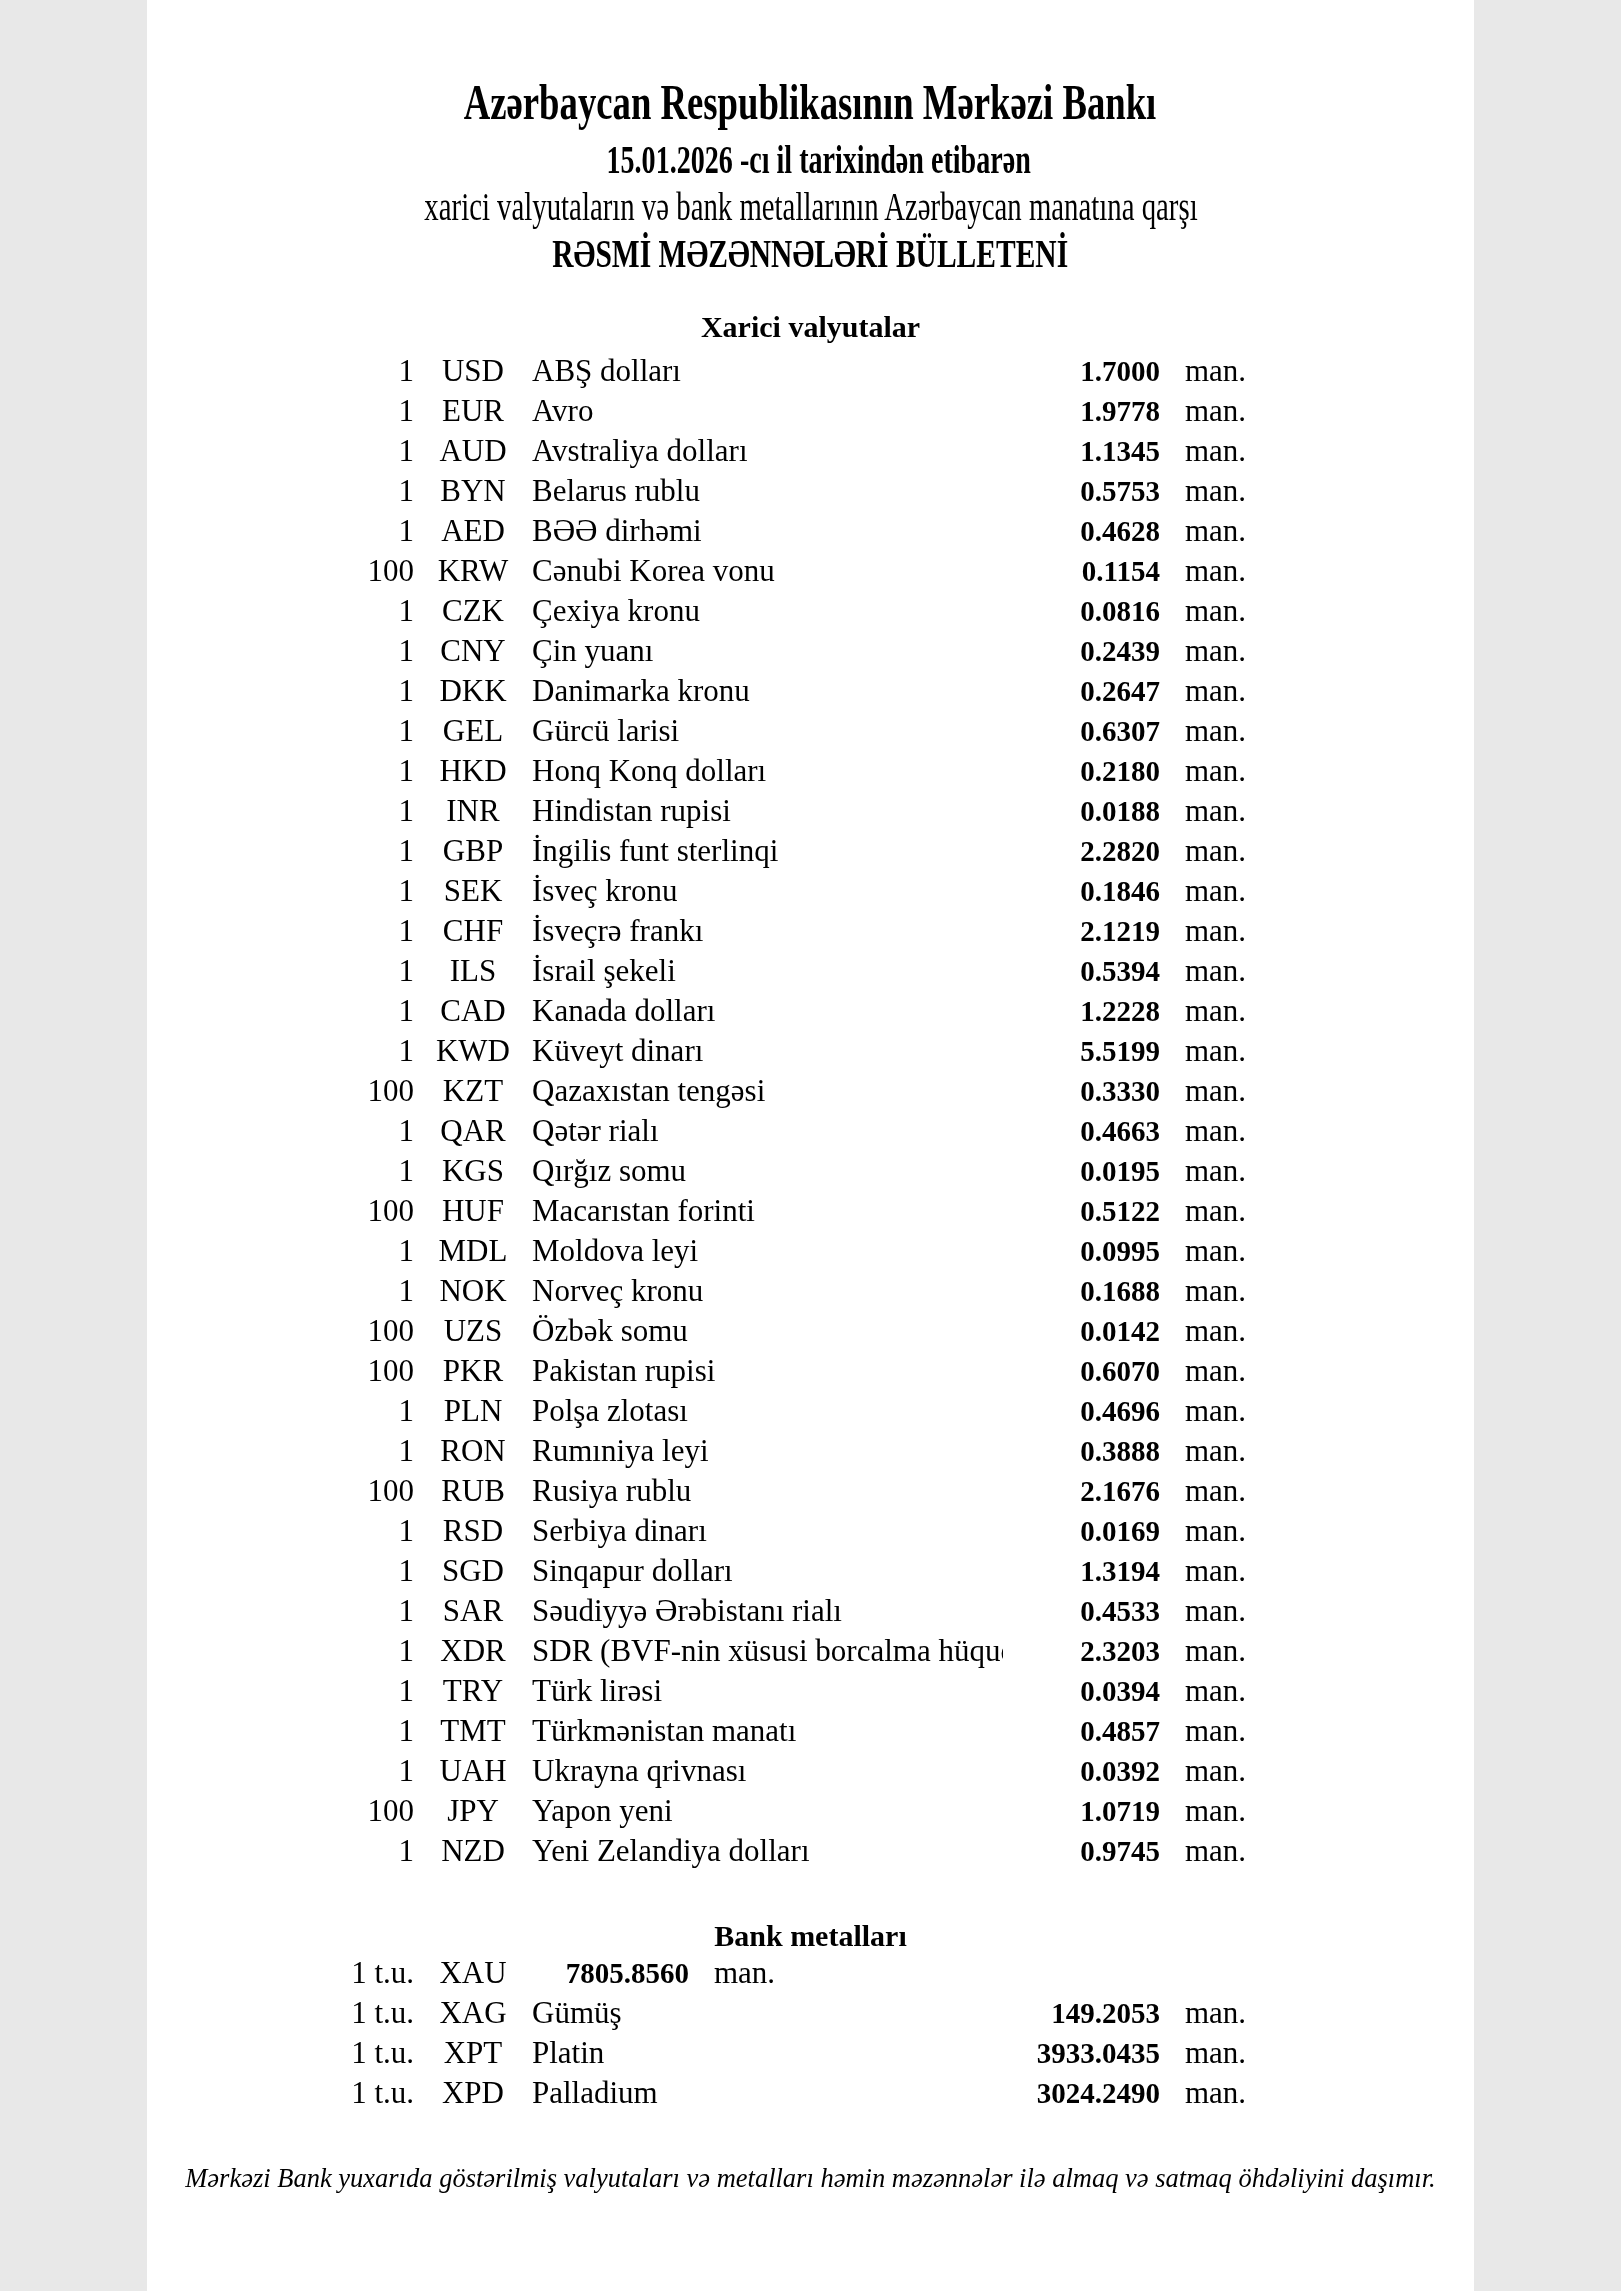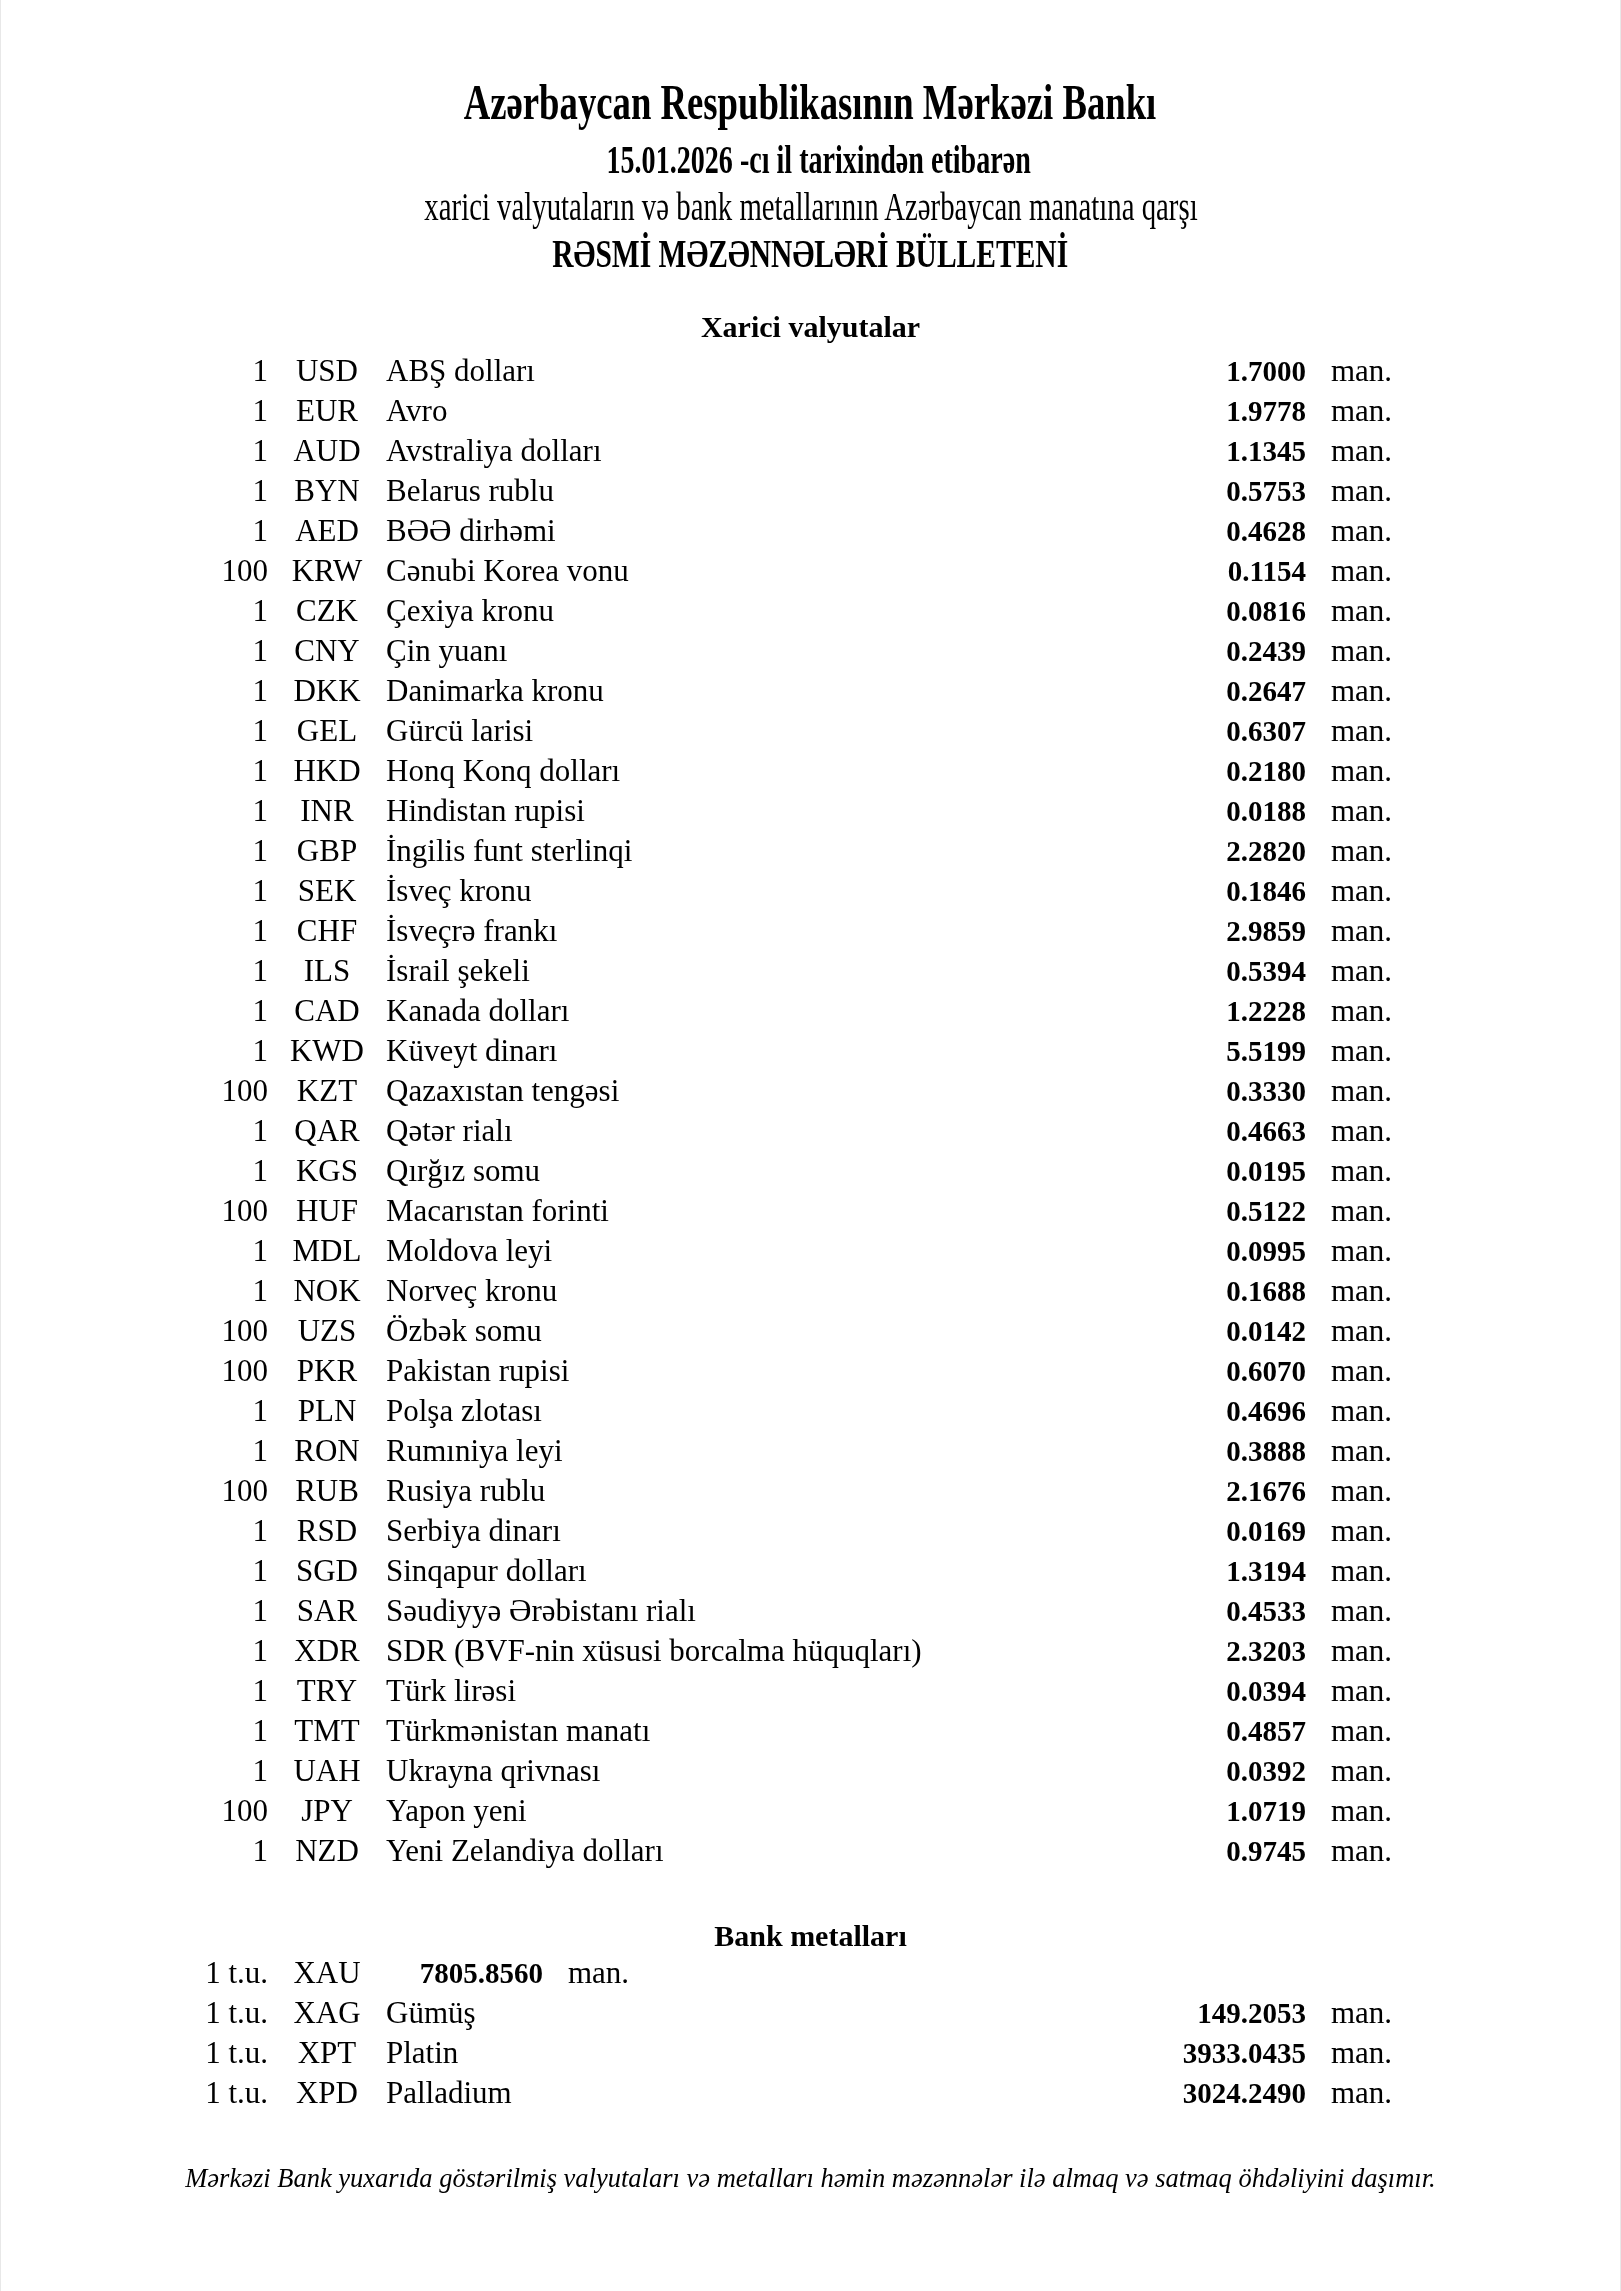--- a/index.html
+++ b/index.html
@@ -1,18 +1,18 @@
 <!DOCTYPE html>
 <html><head>
 <meta charset="utf-8">
 <style>
   html, body { margin: 0; padding: 0; background: #e8e8e8; }
   .page {
     position: relative;
-    width: 1619px;
+    width: 1327px;
     height: 2292px;
     margin: 0 auto;
     background: #ffffff;
     color: #000000;
     font-family: "Liberation Serif", "DejaVu Serif", serif;
     box-sizing: border-box;
     padding-top: 74px;
     overflow: hidden;
   }
   .center { text-align: center; }
@@ -201,21 +201,21 @@
         <div class="code">SEK</div>
         <div class="name">İsveç kronu</div>
         <div class="rate">0.1846</div>
         <div class="unit">man.</div>
       </div>
 
       <div class="row">
         <div class="qty">1</div>
         <div class="code">CHF</div>
         <div class="name">İsveçrə frankı</div>
-        <div class="rate">2.9859</div>
+        <div class="rate">2.1219</div>
         <div class="unit">man.</div>
       </div>
 
       <div class="row">
         <div class="qty">1</div>
         <div class="code">ILS</div>
         <div class="name">İsrail şekeli</div>
         <div class="rate">0.5394</div>
         <div class="unit">man.</div>
       </div>

